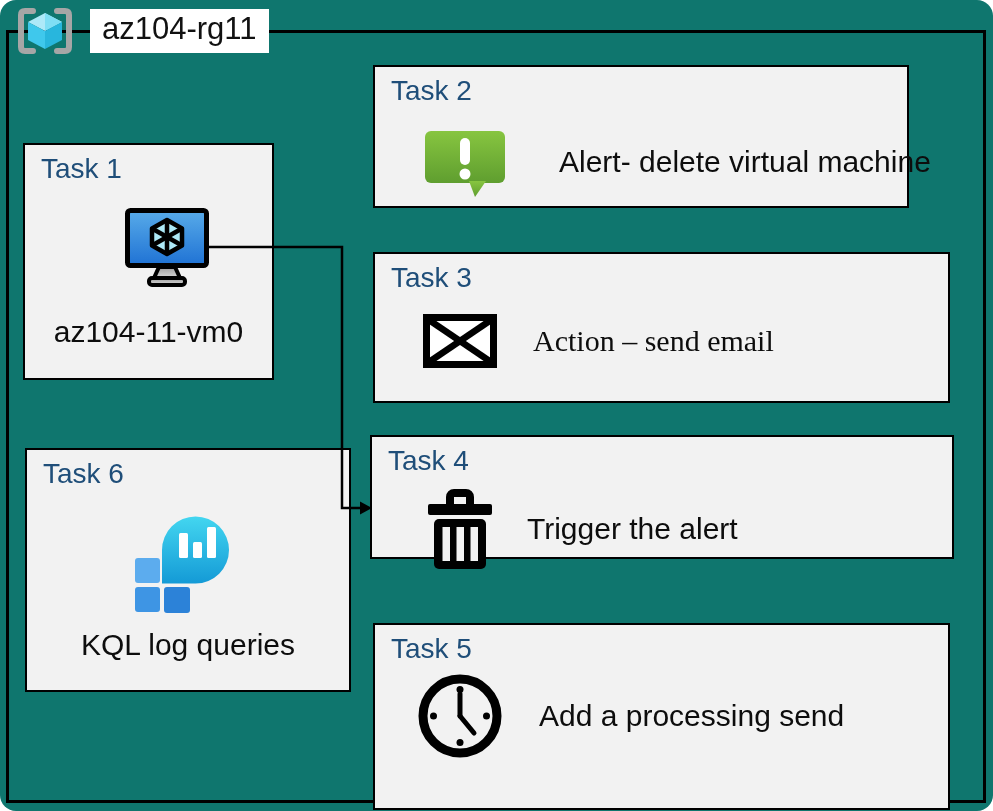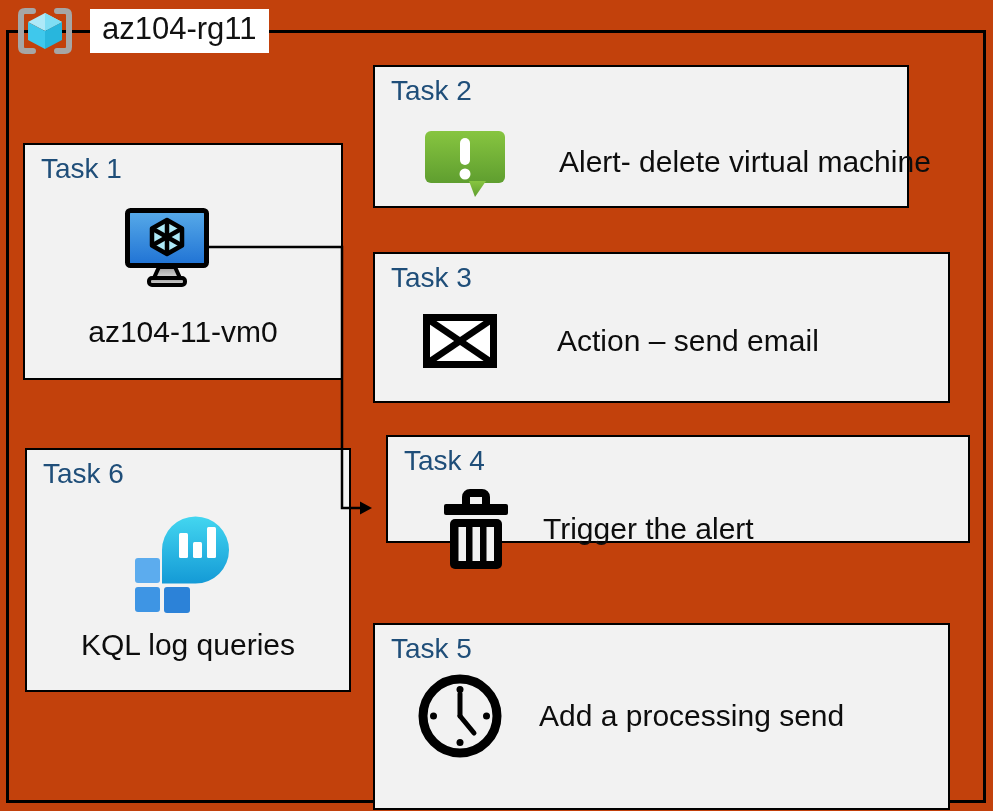--- a/index.html
+++ b/index.html
@@ -1,18 +1,18 @@
 <!DOCTYPE html>
 <html><head>
 <meta charset="utf-8">
 <style>
   html,body{margin:0;padding:0;background:#ffffff;}
   #canvas{
-    position:relative;width:993px;height:811px;background:#c2410c;overflow:hidden;
-    font-family:"Liberation Sans", sans-serif;color:#0d0d0d;
+    position:relative;width:993px;height:811px;background:#0f766e;overflow:hidden;
+    font-family:"Liberation Sans", sans-serif;color:#0d0d0d;border-radius:16px;
   }
   .outer-frame{
     position:absolute;left:6px;top:30px;width:980px;height:773px;
     border:3px solid #000;background:transparent;box-sizing:border-box;
   }
   .rg-label{position:absolute;left:12px;top:3px;display:flex;align-items:center;z-index:10;}
   .rg-label .rg-text{
     font-size:31px;color:#111;background:#ffffff;padding:2px 12px 6px 12px;margin-left:12px;
   }
   .task-box{
@@ -43,21 +43,21 @@
         <path d="M45 8 L53 8 Q57 8 57 12 L57 44 Q57 48 53 48 L45 48" fill="none" stroke="#a6a6a6" stroke-width="6" stroke-linecap="round"></path>
         <polygon points="33,10 50,19 33,28 16,19" fill="#aee9f8"></polygon>
         <polygon points="33,10 50,19 33,28" fill="#7fdef4"></polygon>
         <polygon points="16,19 33,28 33,46 16,37" fill="#3fc8ec"></polygon>
         <polygon points="50,19 33,28 33,46 50,37" fill="#28b6dd"></polygon>
       </svg>
     </span>
     <span class="rg-text">az104-rg11</span>
   </div>
 
-  <div class="task-box" style="left:23px;top:143px;width:320px;height:237px;">
+  <div class="task-box" style="left:23px;top:143px;width:251px;height:237px;">
     <div class="task-label">Task 1</div>
     <span class="icon" style="position:absolute;left:99px;top:62px;">
       <svg width="86" height="82" viewBox="0 0 86 82">
         <defs>
           <linearGradient id="screenGrad" x1="0" y1="0" x2="0" y2="1">
             <stop offset="0" stop-color="#58abe9"></stop>
               <stop offset="1" stop-color="#1f72d4"></stop>
           </linearGradient>
           <linearGradient id="standGrad" x1="0" y1="0" x2="0" y2="1">
             <stop offset="0" stop-color="#9d9d9d"></stop>
@@ -119,33 +119,33 @@
           <rect x="37" y="13" width="10" height="27" rx="5" fill="#fff"></rect>
           <circle cx="42" cy="49" r="5.5" fill="#fff"></circle>
         </svg>
       </span>
       <span class="task-text">Alert- delete virtual machine</span>
     </div>
   </div>
 
   <div class="task-box" style="left:373px;top:252px;width:577px;height:151px;">
     <div class="task-label">Task 3</div>
-    <div class="task-row" style="left:48px;top:60px;gap:60px;">
+    <div class="task-row" style="left:48px;top:60px;gap:36px;font-family:Liberation Serif, serif;">
       <span class="icon">
         <svg width="74" height="54" viewBox="0 0 74 54">
           <rect x="3.5" y="3.5" width="67" height="47" fill="#fff" stroke="#000" stroke-width="7"></rect>
           <line x1="6" y1="6" x2="68" y2="48" stroke="#000" stroke-width="6.5"></line>
           <line x1="68" y1="6" x2="6" y2="48" stroke="#000" stroke-width="6.5"></line>
         </svg>
       </span>
       <span class="task-text">Action – send email</span>
     </div>
   </div>
 
-  <div class="task-box" style="left:386px;top:435px;width:584px;height:108px;text-decoration:underline;">
+  <div class="task-box" style="left:370px;top:435px;width:584px;height:124px;text-decoration:underline;">
     <div class="task-label">Task 4</div>
     <div class="task-row" style="left:52px;top:52px;gap:31px;">
       <span class="icon">
         <svg width="72" height="80" viewBox="0 0 72 80">
           <rect x="26" y="4" width="20" height="16" rx="4" fill="none" stroke="#000" stroke-width="8"></rect>
           <rect x="4" y="15" width="64" height="11" rx="2" fill="#000"></rect>
           <rect x="10" y="30" width="52" height="50" rx="5" fill="#000"></rect>
           <rect x="18.5" y="38" width="7.5" height="34" fill="#f2f2f2"></rect>
           <rect x="32.5" y="38" width="7.5" height="34" fill="#f2f2f2"></rect>
           <rect x="46.5" y="38" width="7.5" height="34" fill="#f2f2f2"></rect>

